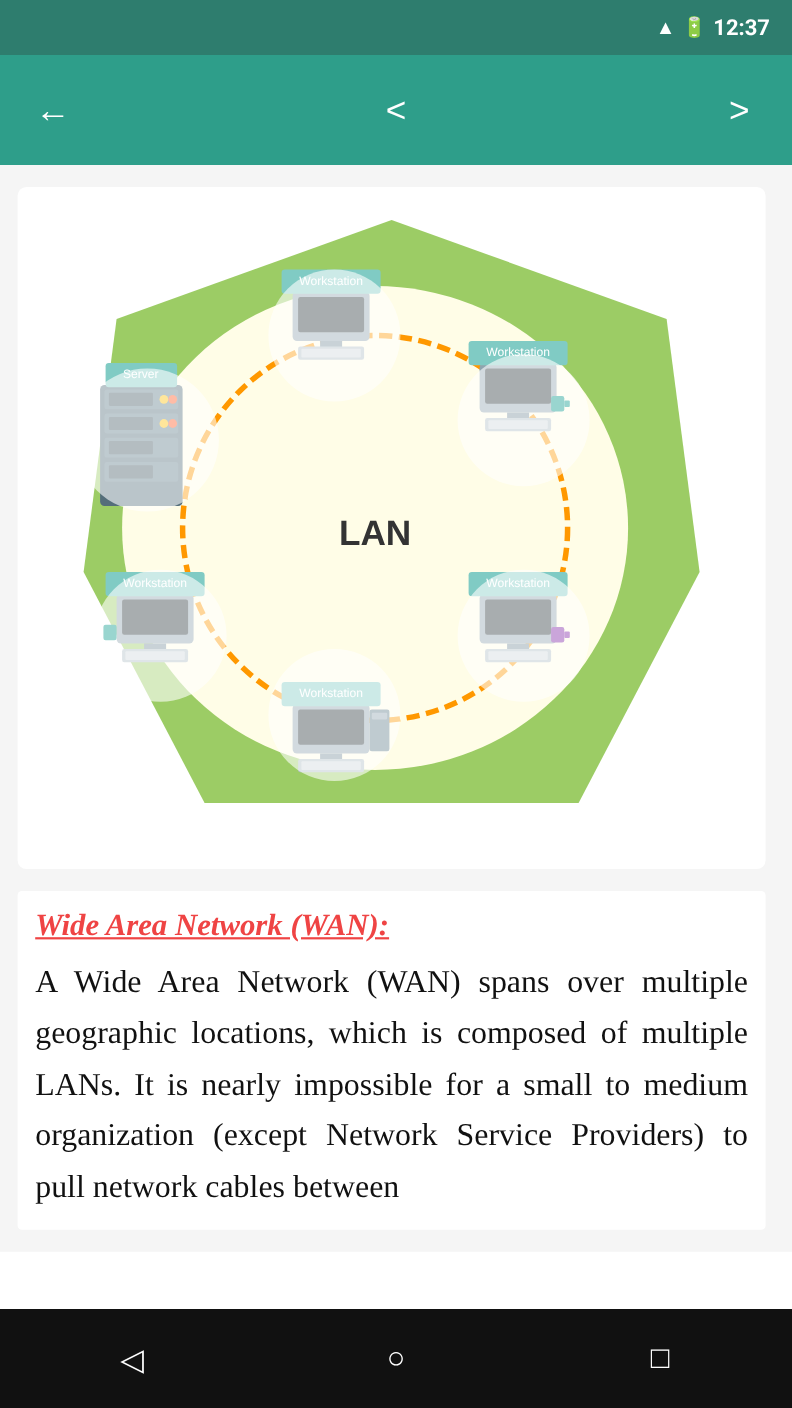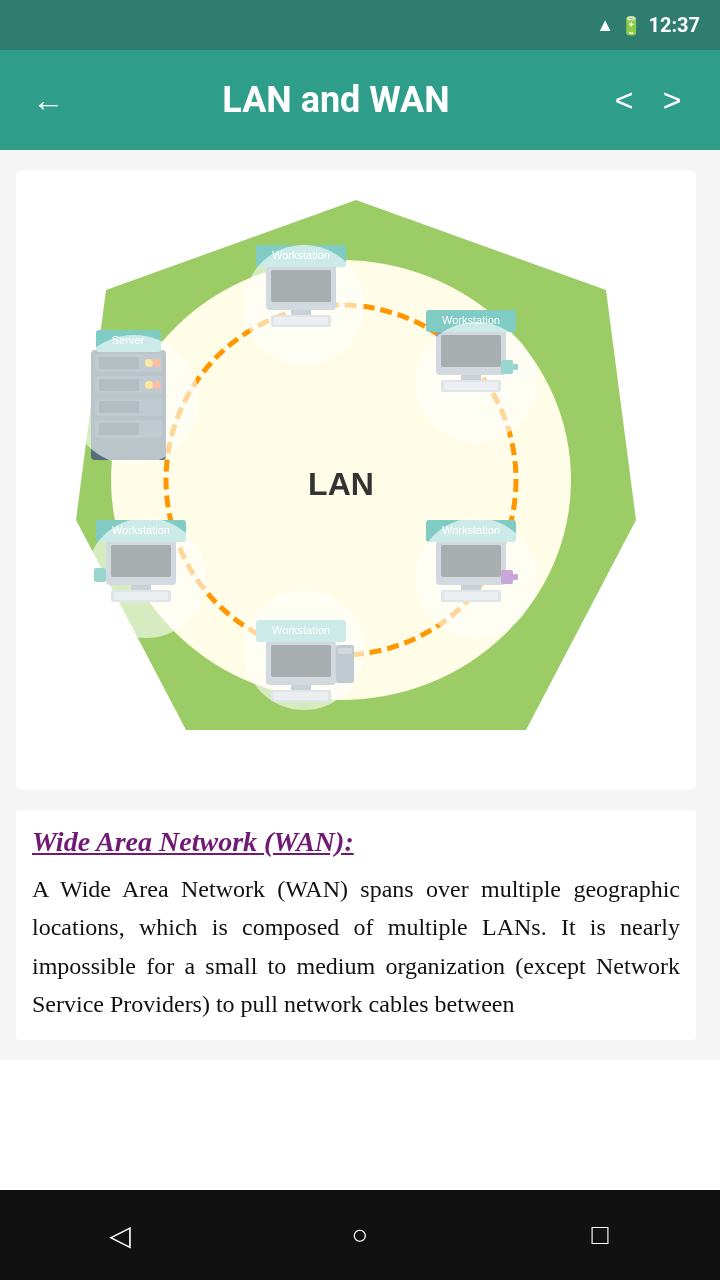--- a/index.html
+++ b/index.html
@@ -92,31 +92,31 @@
     }
 
     
     .text-content {
       width: 680px;
       background: white;
       padding: 16px;
       border-radius: 4px;
     }
     .wan-heading {
-      color: #701a75;
+      color: #ef4444;
       font-size: 28px;
       font-weight: bold;
       font-style: italic;
       text-decoration: underline;
       margin-bottom: 12px;
       font-family: 'Times New Roman', serif;
     }
     .wan-body {
       color: #111;
-      font-size: 24px;
+      font-size: 29px;
       line-height: 1.6;
       text-align: justify;
       font-family: 'Times New Roman', serif;
     }
 
     
     .bottom-nav {
       width: 720px;
       height: 90px;
       background: #111;
@@ -146,21 +146,20 @@
 <div class="status-bar">
   <div class="status-bar-icons">
     <span class="signal-icon">▲</span>
     <span class="battery-icon">🔋</span>
     <span class="time-text">12:37</span>
   </div>
 </div>
 
 <div class="app-bar">
   <button class="nav-btn">←</button>
-  <span class="app-bar-title">LAN and WAN</span>
   <button class="nav-btn">&lt;</button>
   <button class="nav-btn">&gt;</button>
 </div>
 
 <div class="content-area">
 
   <div class="diagram-container">
     <svg class="network-diagram" viewBox="0 0 620 580" xmlns="http://www.w3.org/2000/svg">
 
       <polygon points="310,10 560,100 590,330 480,540 140,540 30,330 60,100" fill="#8BC34A" opacity="0.85"></polygon>

